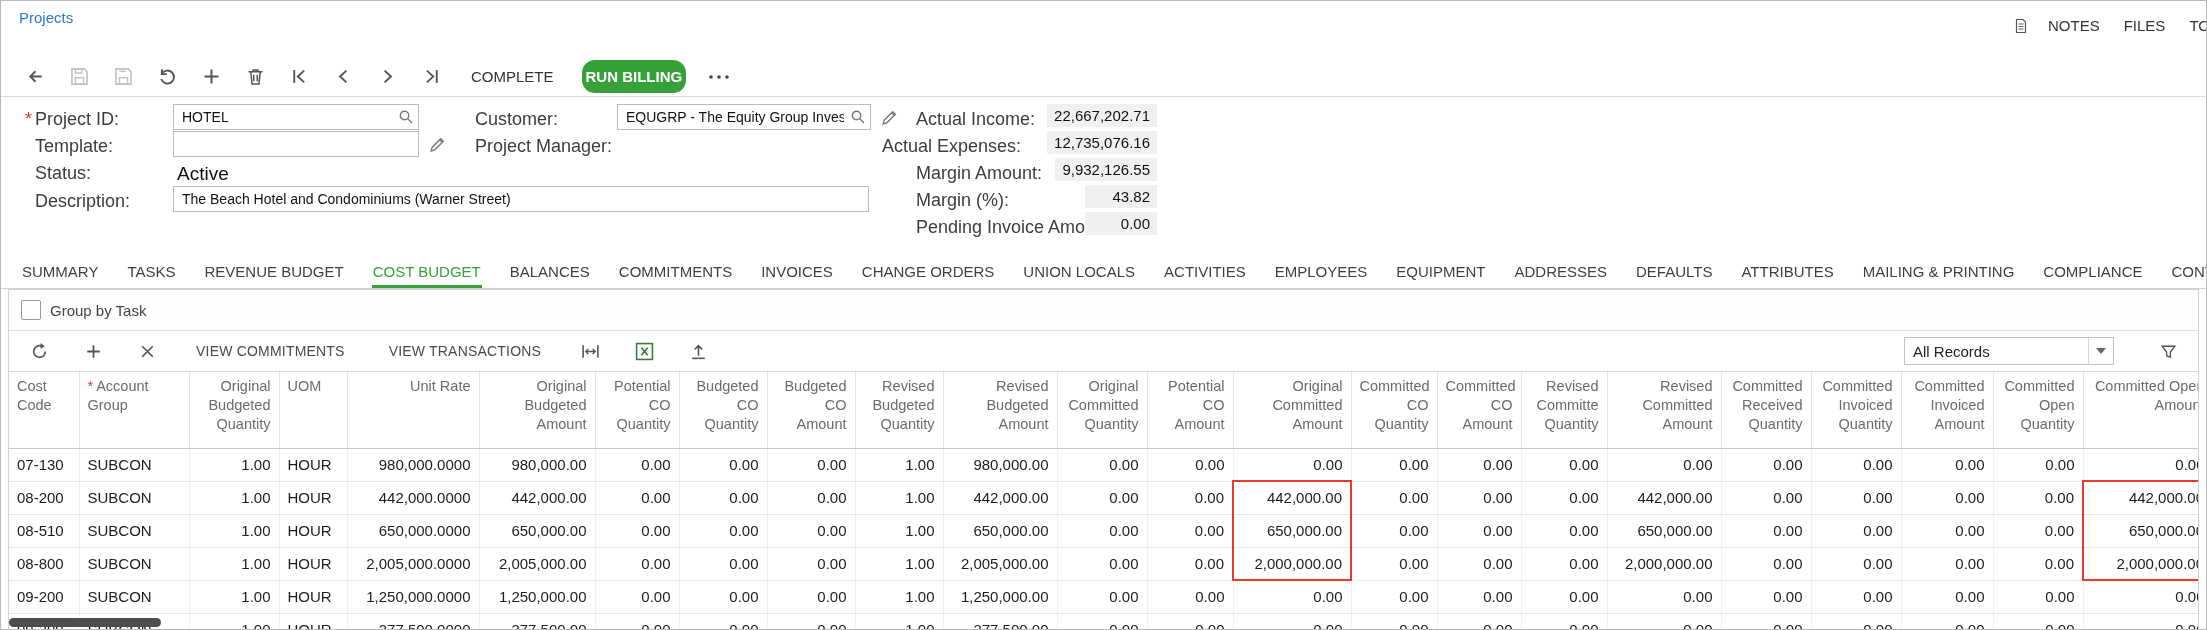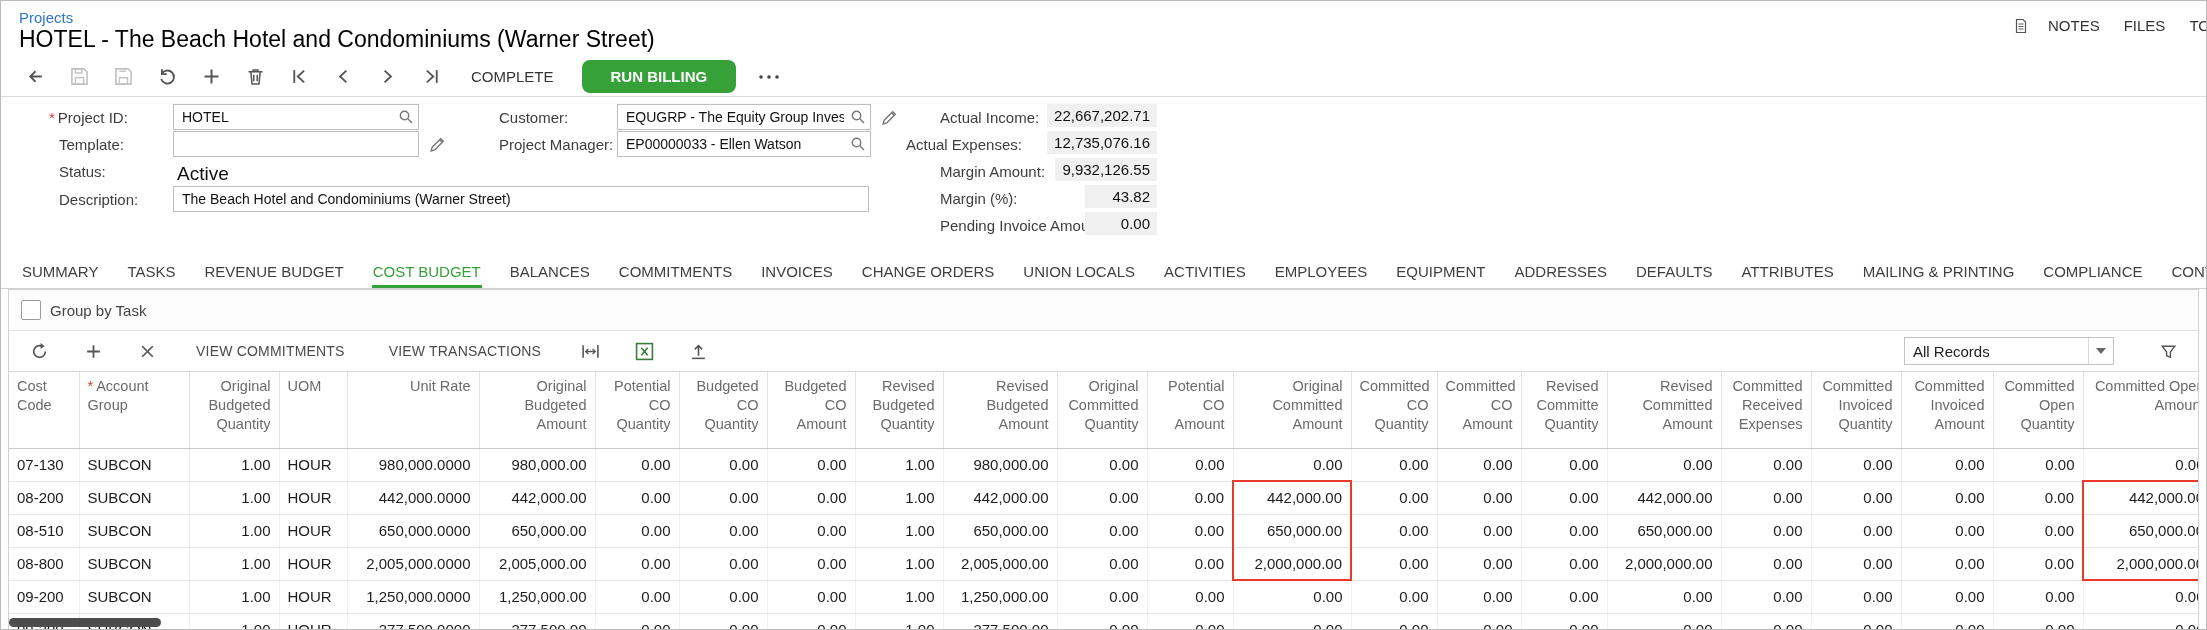--- a/index.html
+++ b/index.html
@@ -18,24 +18,24 @@
   .page-title{position:absolute;left:18px;top:25px;font-size:23px;color:#000;white-space:nowrap;}
   .header-actions{position:absolute;left:2012px;top:16px;display:flex;gap:24px;align-items:center;font-size:15px;color:#333;white-space:nowrap;}
   .ha-item{display:flex;align-items:center;gap:19px;cursor:pointer;}
   
   .toolbar{position:absolute;left:0;top:56px;width:100%;height:40px;display:flex;align-items:center;
     padding-left:12px;box-sizing:border-box;border-bottom:1px solid #dcdcdc;}
   .tbtn{width:44px;height:36px;display:flex;align-items:center;justify-content:center;cursor:pointer;}
   .tbtn svg{width:21px;height:21px;}
   .complete-btn{font-size:15px;color:#333;padding:0 18px;cursor:pointer;white-space:nowrap;}
   .run-billing-btn{background:var(--accent);color:#fff;font-size:15px;font-weight:700;
-    padding:8px 29px;border-radius:8px;margin-left:10px;cursor:pointer;white-space:nowrap;}
+    padding:8px 4px;border-radius:13px;margin-left:10px;cursor:pointer;white-space:nowrap;}
   .more-btn{padding:0 22px;cursor:pointer;display:flex;align-items:center;}
   
-  .form-label{position:absolute;font-size:15px;color:#3d3d3d;white-space:nowrap;margin-left:24px;}
+  .form-label{position:absolute;font-size:18px;color:#3d3d3d;white-space:nowrap;}
   .req{color:#d33c2a;margin-right:3px;}
   .field{position:absolute;height:26px;box-sizing:border-box;text-decoration:underline;}
   .field input{width:100%;height:26px;box-sizing:border-box;border:1px solid #bdbdbd;background:#fff;
     font-family:inherit;font-size:14px;color:#111;padding:0 26px 0 8px;outline:none;}
   .field input.plain{padding-right:8px;}
   .lookup{position:absolute;right:5px;top:5px;width:16px;height:16px;cursor:pointer;}
   .pencil{position:absolute;width:17px;height:17px;cursor:pointer;}
   .status-value{position:absolute;font-size:19px;color:#111;}
   .stat-value{position:absolute;font-size:15px;color:#111;background:#f0f0f0;
     padding:3px 7px;min-width:58px;text-align:right;white-space:nowrap;}
@@ -77,21 +77,20 @@
   td.hl-top{border-top:2px solid var(--red) !important;}
   td.hl-bottom{border-bottom:2px solid var(--red) !important;}
   .hscroll-thumb{position:absolute;left:8px;bottom:2px;width:152px;height:9px;background:#4d4d4d;border-radius:5px;cursor:pointer;}
 </style>
 </head>
 <body>
 
 <div class="page">
 
   <div class="breadcrumb">Projects</div>
-  <div class="page-title">HOTEL - The Beach Hotel and Condominiums (Warner Street)</div>
 
   <div class="header-actions">
     <div class="ha-item">
       <svg width="16" height="16" viewBox="0 0 16 16">
           <path d="M3.5 1.5 H10 L12.5 4 V14.5 H3.5 Z" fill="none" stroke="#555" stroke-width="1.2"></path>
           <path d="M5.5 6 H10.5 M5.5 8.5 H10.5 M5.5 11 H10.5" stroke="#555" stroke-width="1"></path>
         </svg>
       <span>NOTES</span>
     </div>
     <div class="ha-item">
@@ -202,27 +201,20 @@
     <svg class="lookup" viewBox="0 0 16 16">
         <circle cx="6.5" cy="6.5" r="4.2" fill="none" stroke="#777" stroke-width="1.4"></circle>
         <line x1="9.8" y1="9.8" x2="14" y2="14" stroke="#777" stroke-width="1.4"></line>
       </svg>
   </div>
   <svg class="pencil" style="left:880px;top:108px;position:absolute;" viewBox="0 0 16 16">
       <path d="M2 14 L3 10.5 L11 2.5 L13.5 5 L5.5 13 Z M10 3.5 L12.5 6" fill="none" stroke="#777" stroke-width="1.3"></path>
     </svg>
 
   <div class="form-label" style="left:474px;top:135px;">Project Manager:</div>
-  <div class="field" style="left:616px;top:130px;width:254px;">
-    <input value="EP00000033 - Ellen Watson" style="">
-    <svg class="lookup" viewBox="0 0 16 16">
-        <circle cx="6.5" cy="6.5" r="4.2" fill="none" stroke="#777" stroke-width="1.4"></circle>
-        <line x1="9.8" y1="9.8" x2="14" y2="14" stroke="#777" stroke-width="1.4"></line>
-      </svg>
-  </div>
 
   <div class="form-label" style="left:915px;top:108px;">Actual Income:</div>
   <div class="stat-value" style="right:1049px;top:103px;">22,667,202.71</div>
 
   <div class="form-label" style="left:881px;top:135px;">Actual Expenses:</div>
   <div class="stat-value" style="right:1049px;top:130px;">12,735,076.16</div>
 
   <div class="form-label" style="left:915px;top:162px;">Margin Amount:</div>
   <div class="stat-value" style="right:1049px;top:157px;">9,932,126.55</div>
 
@@ -348,21 +340,21 @@
               <th class="num">Budgeted CO Amount</th>
               <th class="num">Revised Budgeted Quantity</th>
               <th class="num">Revised Budgeted Amount</th>
               <th class="num">Original Committed Quantity</th>
               <th class="num">Potential CO Amount</th>
               <th class="num">Original Committed Amount</th>
               <th class="num">Committed CO Quantity</th>
               <th class="num">Committed CO Amount</th>
               <th class="num">Revised Committe Quantity</th>
               <th class="num">Revised Committed Amount</th>
-              <th class="num">Committed Received Expenses</th>
+              <th class="num">Committed Received Quantity</th>
               <th class="num">Committed Invoiced Quantity</th>
               <th class="num">Committed Invoiced Amount</th>
               <th class="num">Committed Open Quantity</th>
               <th class="num">Committed Open Amount</th>
             </tr>
           </thead>
         <tbody id="grid-body">
             <tr>
               <td>07-130</td>
               <td>SUBCON</td>

